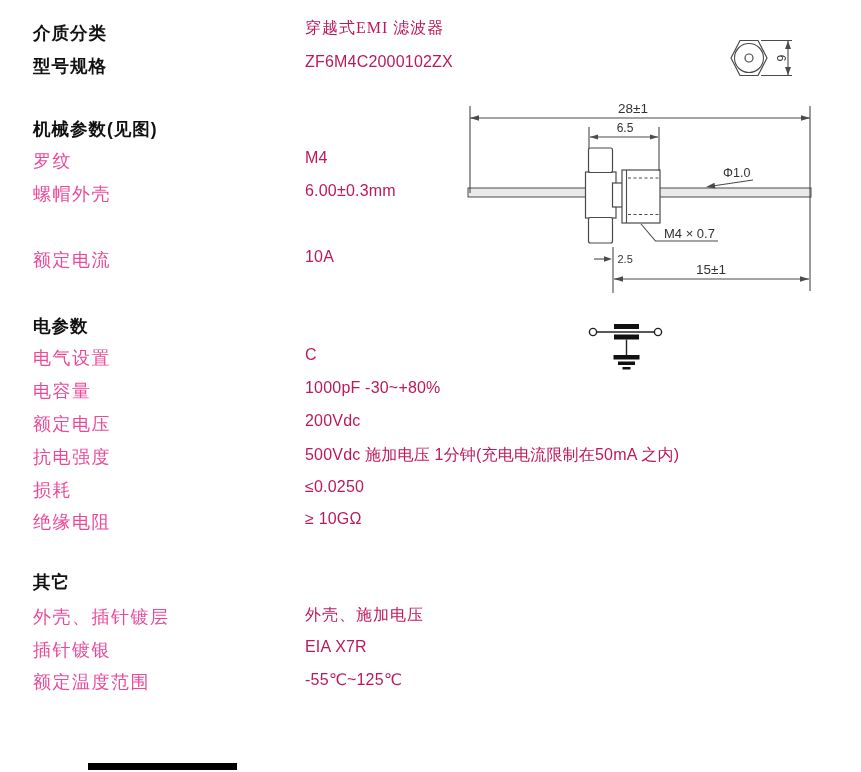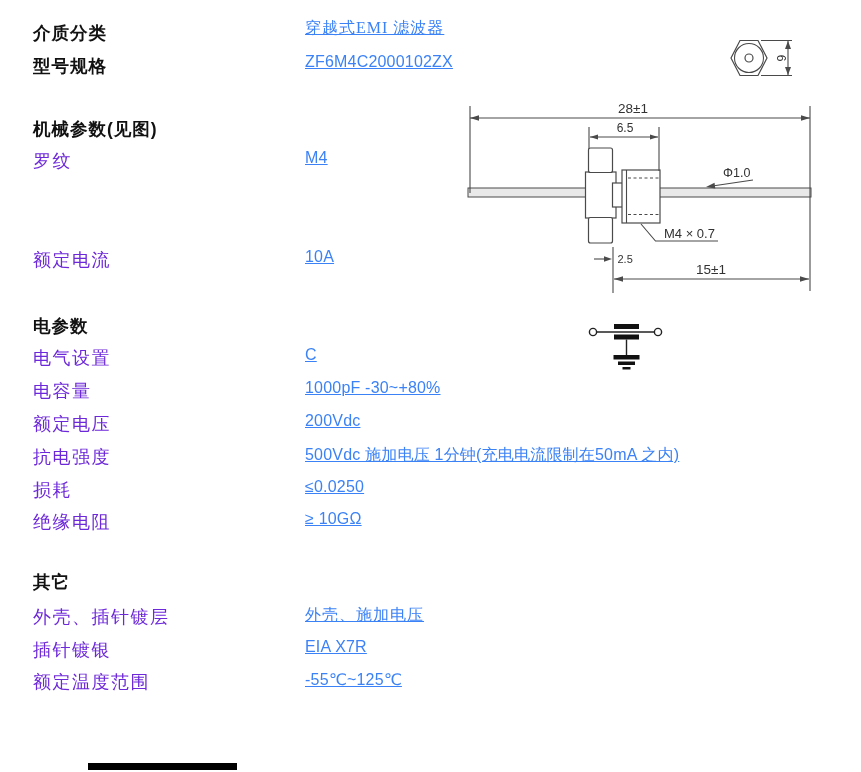--- a/index.html
+++ b/index.html
@@ -6,29 +6,28 @@
   .page{
     position:relative;width:861px;height:772px;background:#ffffff;overflow:hidden;
     font-family:"Liberation Sans","DejaVu Sans",sans-serif;color:#222;
   }
   .heading{
     position:absolute;left:33px;font-weight:bold;font-size:17.5px;letter-spacing:1px;
     font-family:"Liberation Sans","DejaVu Sans",sans-serif;color:#111;white-space:nowrap;
   }
   .row{position:absolute;left:33px;right:6px;height:26px;white-space:nowrap;}
   .lbl{
-    font-family:"Liberation Serif","DejaVu Serif",serif;font-size:18px;letter-spacing:1.5px;color:#6d28d9;
+    font-family:"Liberation Serif","DejaVu Serif",serif;font-size:18px;letter-spacing:1.5px;color:#ec4899;
   }
   .lbl.bold{
     font-family:"Liberation Sans","DejaVu Sans",sans-serif;font-weight:bold;font-size:17.5px;letter-spacing:1px;color:#111;
   }
   .val{
-    position:absolute;left:272px;top:0;font-size:16px;letter-spacing:0.2px;color:#3b82f6;
+    position:absolute;left:272px;top:0;font-size:16px;letter-spacing:0.2px;color:#be185d;
     font-family:"Liberation Sans","DejaVu Sans",sans-serif;
-    text-decoration:underline;
   }
   .val.serif{font-family:"Liberation Serif","DejaVu Serif",serif;letter-spacing:1px;}
   svg.drawing{position:absolute;left:0;top:0;pointer-events:none;}
   svg .ln{stroke:#4a4a4a;stroke-width:1.1;fill:none;}
   svg .body{fill:#ffffff;stroke:#4a4a4a;stroke-width:1.2;}
   svg .arr{fill:#4a4a4a;stroke:none;}
   svg .dim{font-family:"Liberation Sans","DejaVu Sans",sans-serif;fill:#333;}
   svg .dash{stroke:#4a4a4a;stroke-width:1;fill:none;stroke-dasharray:3,2.5;}
   svg .plate{fill:#111;stroke:none;}
   svg .cap-ln{stroke:#222;stroke-width:1.4;fill:none;}
@@ -45,20 +44,24 @@
   </div>
   <div class="row" style="top:54px">
     <span class="lbl bold">型号规格</span>
     <span class="val" style="top:-1px">ZF6M4C2000102ZX</span>
   </div>
 
   <div class="heading" style="top:117px">机械参数(见图)</div>
   <div class="row" style="top:149px">
     <span class="lbl">罗纹</span>
     <span class="val">M4</span>
+  </div>
+  <div class="row" style="top:182px">
+    <span class="lbl">螺帽外壳</span>
+    <span class="val">6.00±0.3mm</span>
   </div>
   <div class="row" style="top:248px">
     <span class="lbl">额定电流</span>
     <span class="val">10A</span>
   </div>
 
   <div class="heading" style="top:314px">电参数</div>
   <div class="row" style="top:346px">
     <span class="lbl">电气设置</span>
     <span class="val">C</span>

